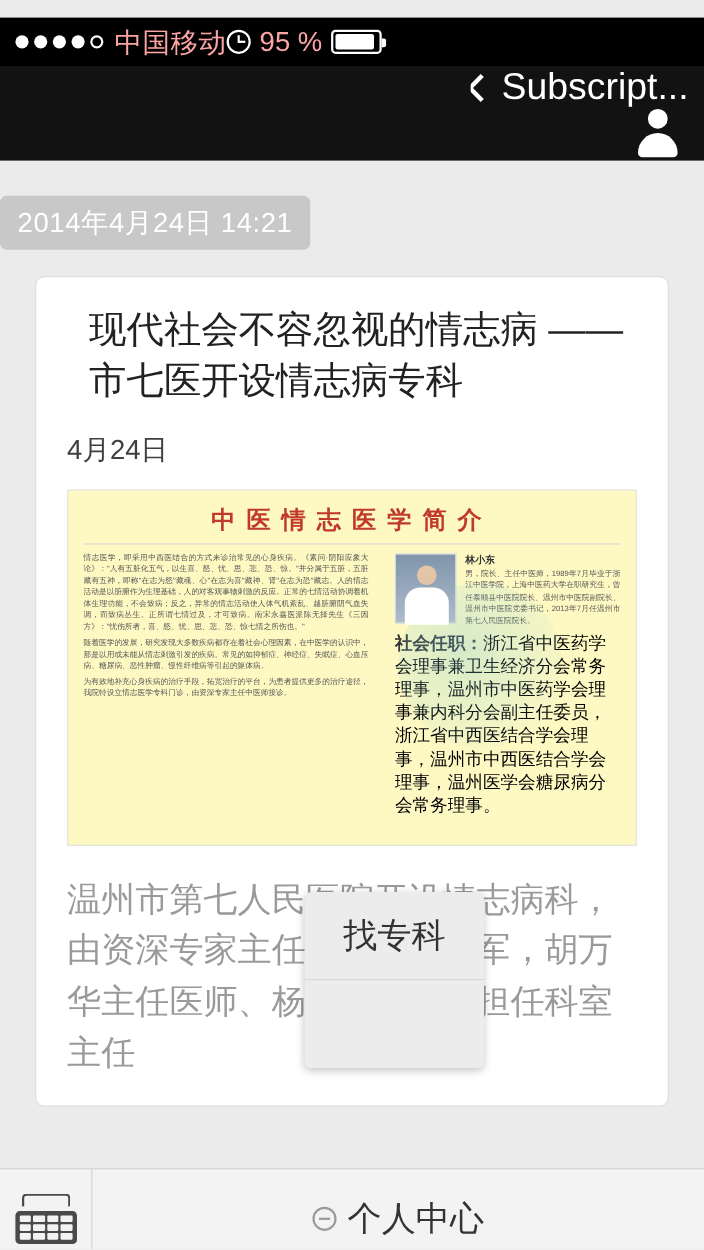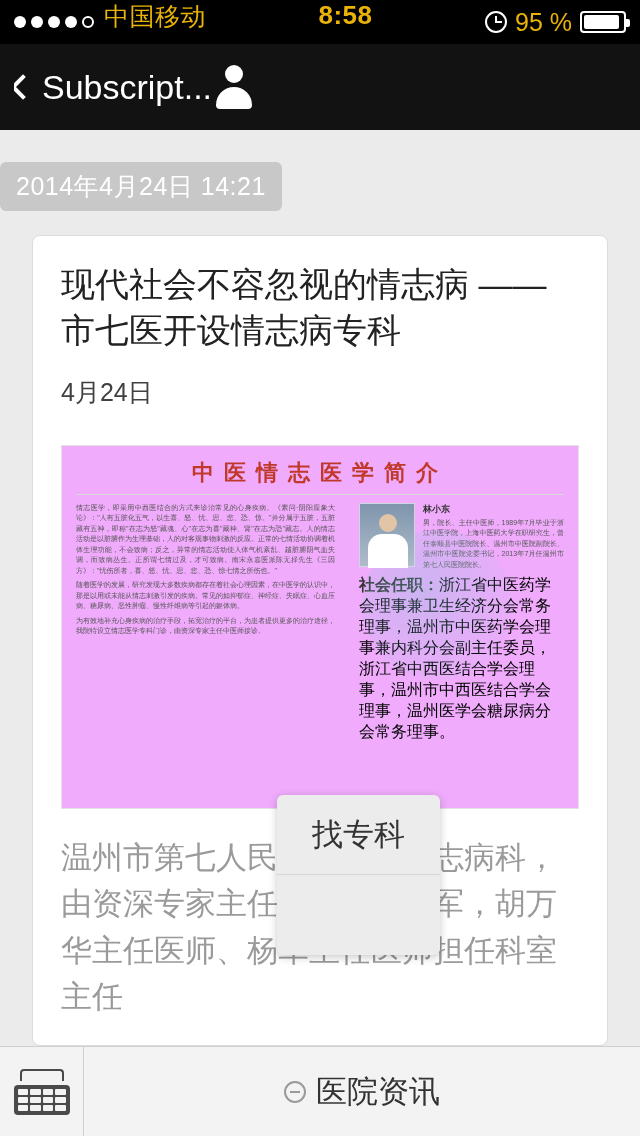--- a/index.html
+++ b/index.html
@@ -6,23 +6,24 @@
   html, body {
     width: 640px; height: 1136px;
     font-family: "Liberation Sans", sans-serif;
     background: #ebebeb;
     overflow: hidden;
   }
   .phone { position: relative; width: 640px; height: 1136px; background: #ebebeb; }
 
   
   .statusbar {
-    height: 44px; background: #000; color: #eab308;
-    display: flex; padding: 0 14px;
+    height: 44px; background: #000; color: #fca5a5;
+    display: flex; align-items: center; padding: 0 14px;
     font-size: 26px;
+    margin-top: 16px;
   }
   .sb-dots { display: flex; align-items: center; gap: 5px; margin-right: 10px; }
   .sb-dots i {
     width: 12px; height: 12px; border-radius: 50%;
     background: #fff; display: block;
   }
   .sb-dots i.hollow { background: transparent; border: 2px solid #fff; }
   .sb-carrier { font-size: 25px; letter-spacing: 0.5px; }
   .sb-center { flex: 1; text-align: center; font-size: 26px; font-weight: bold; letter-spacing: 0.5px; }
   .sb-right { display: flex; align-items: center; gap: 8px; }
@@ -42,21 +43,21 @@
   }
   .sb-batt::after {
     content: ""; position: absolute; right: -6px; top: 6px;
     width: 4px; height: 8px; background: #fff; border-radius: 0 2px 2px 0;
   }
   .sb-batt span { display: block; height: 100%; width: 92%; background: #fff; border-radius: 2px; }
 
   
   .navbar {
     height: 86px; background: #121212; color: #fff;
-    display: flex; align-items: center; padding: 0 14px;
+    display: flex; align-items: flex-end; padding: 0 14px; flex-direction: column;
   }
   .nav-back { display: flex; align-items: center; max-width: 250px; overflow: hidden; }
   .nav-chevron {
     width: 18px; height: 18px; border-left: 4px solid #fff; border-bottom: 4px solid #fff;
     transform: rotate(45deg); margin-right: 10px; flex: none;
   }
   .nav-back-label {
     font-size: 34px; white-space: nowrap; overflow: hidden;
   }
   .nav-title {
@@ -83,27 +84,27 @@
     display: inline-block; background: #c8c8c8; color: #fff;
     font-size: 25px; padding: 8px 16px; border-radius: 6px;
     letter-spacing: 0.5px;
   }
 
   .card {
     margin: 0 32px; background: #fff; border: 1px solid #dcdcdc;
     border-radius: 8px; padding: 26px 28px 0;
   }
   .card-title {
-    font-size: 34px; line-height: 1.35; color: #222; font-weight: normal;
+    font-size: 34px; line-height: 1.35; color: #222; font-weight: normal; margin-left: 20px;
   }
   .card-date { font-size: 25px; color: #404040; margin-top: 22px; }
 
   .card-image {
-    margin-top: 36px; height: 364px; border: 1px solid #e2e2e2;
-    background: #f0abfc; position: relative; overflow: hidden;
+    margin-top: 20px; height: 324px; border: 1px solid #e2e2e2;
+    background: #fef9c3; position: relative; overflow: hidden;
   }
   .ci-head {
     text-align: center; color: #c0392b; font-size: 22px; font-weight: bold;
     letter-spacing: 10px; padding: 12px 0 6px;
   }
   .ci-rule { height: 1px; background: #d8d8d8; margin: 0 14px 8px; }
   .ci-body { display: flex; padding: 0 14px; gap: 24px; }
   .ci-col { flex: 1; }
   .ci-col p {
     font-size: 7px; line-height: 1.5; color: #555; text-align: justify;
@@ -200,21 +201,20 @@
 
   <div class="statusbar">
     <span class="sb-dots">
       <i></i>
         <i></i>
         <i></i>
         <i></i>
         <i class="hollow"></i>
     </span>
     <span class="sb-carrier">中国移动</span>
-    <span class="sb-center">8:58</span>
     <span class="sb-right">
       <span class="sb-clock-icon"></span>
       <span class="sb-batt-text">95 %</span>
       <span class="sb-batt">
           <span></span>
         </span>
     </span>
   </div>
 
   <div class="navbar">
@@ -290,17 +290,17 @@
             <i></i>
             <i></i>
             <i></i>
             <i></i>
             <i></i>
         </div>
       </div>
     </div>
     <div class="tb-item">
       <span class="tb-dot"></span>
-      <span>医院资讯</span>
+      <span>个人中心</span>
     </div>
   </div>
 
 </div>
 
 </body></html>

